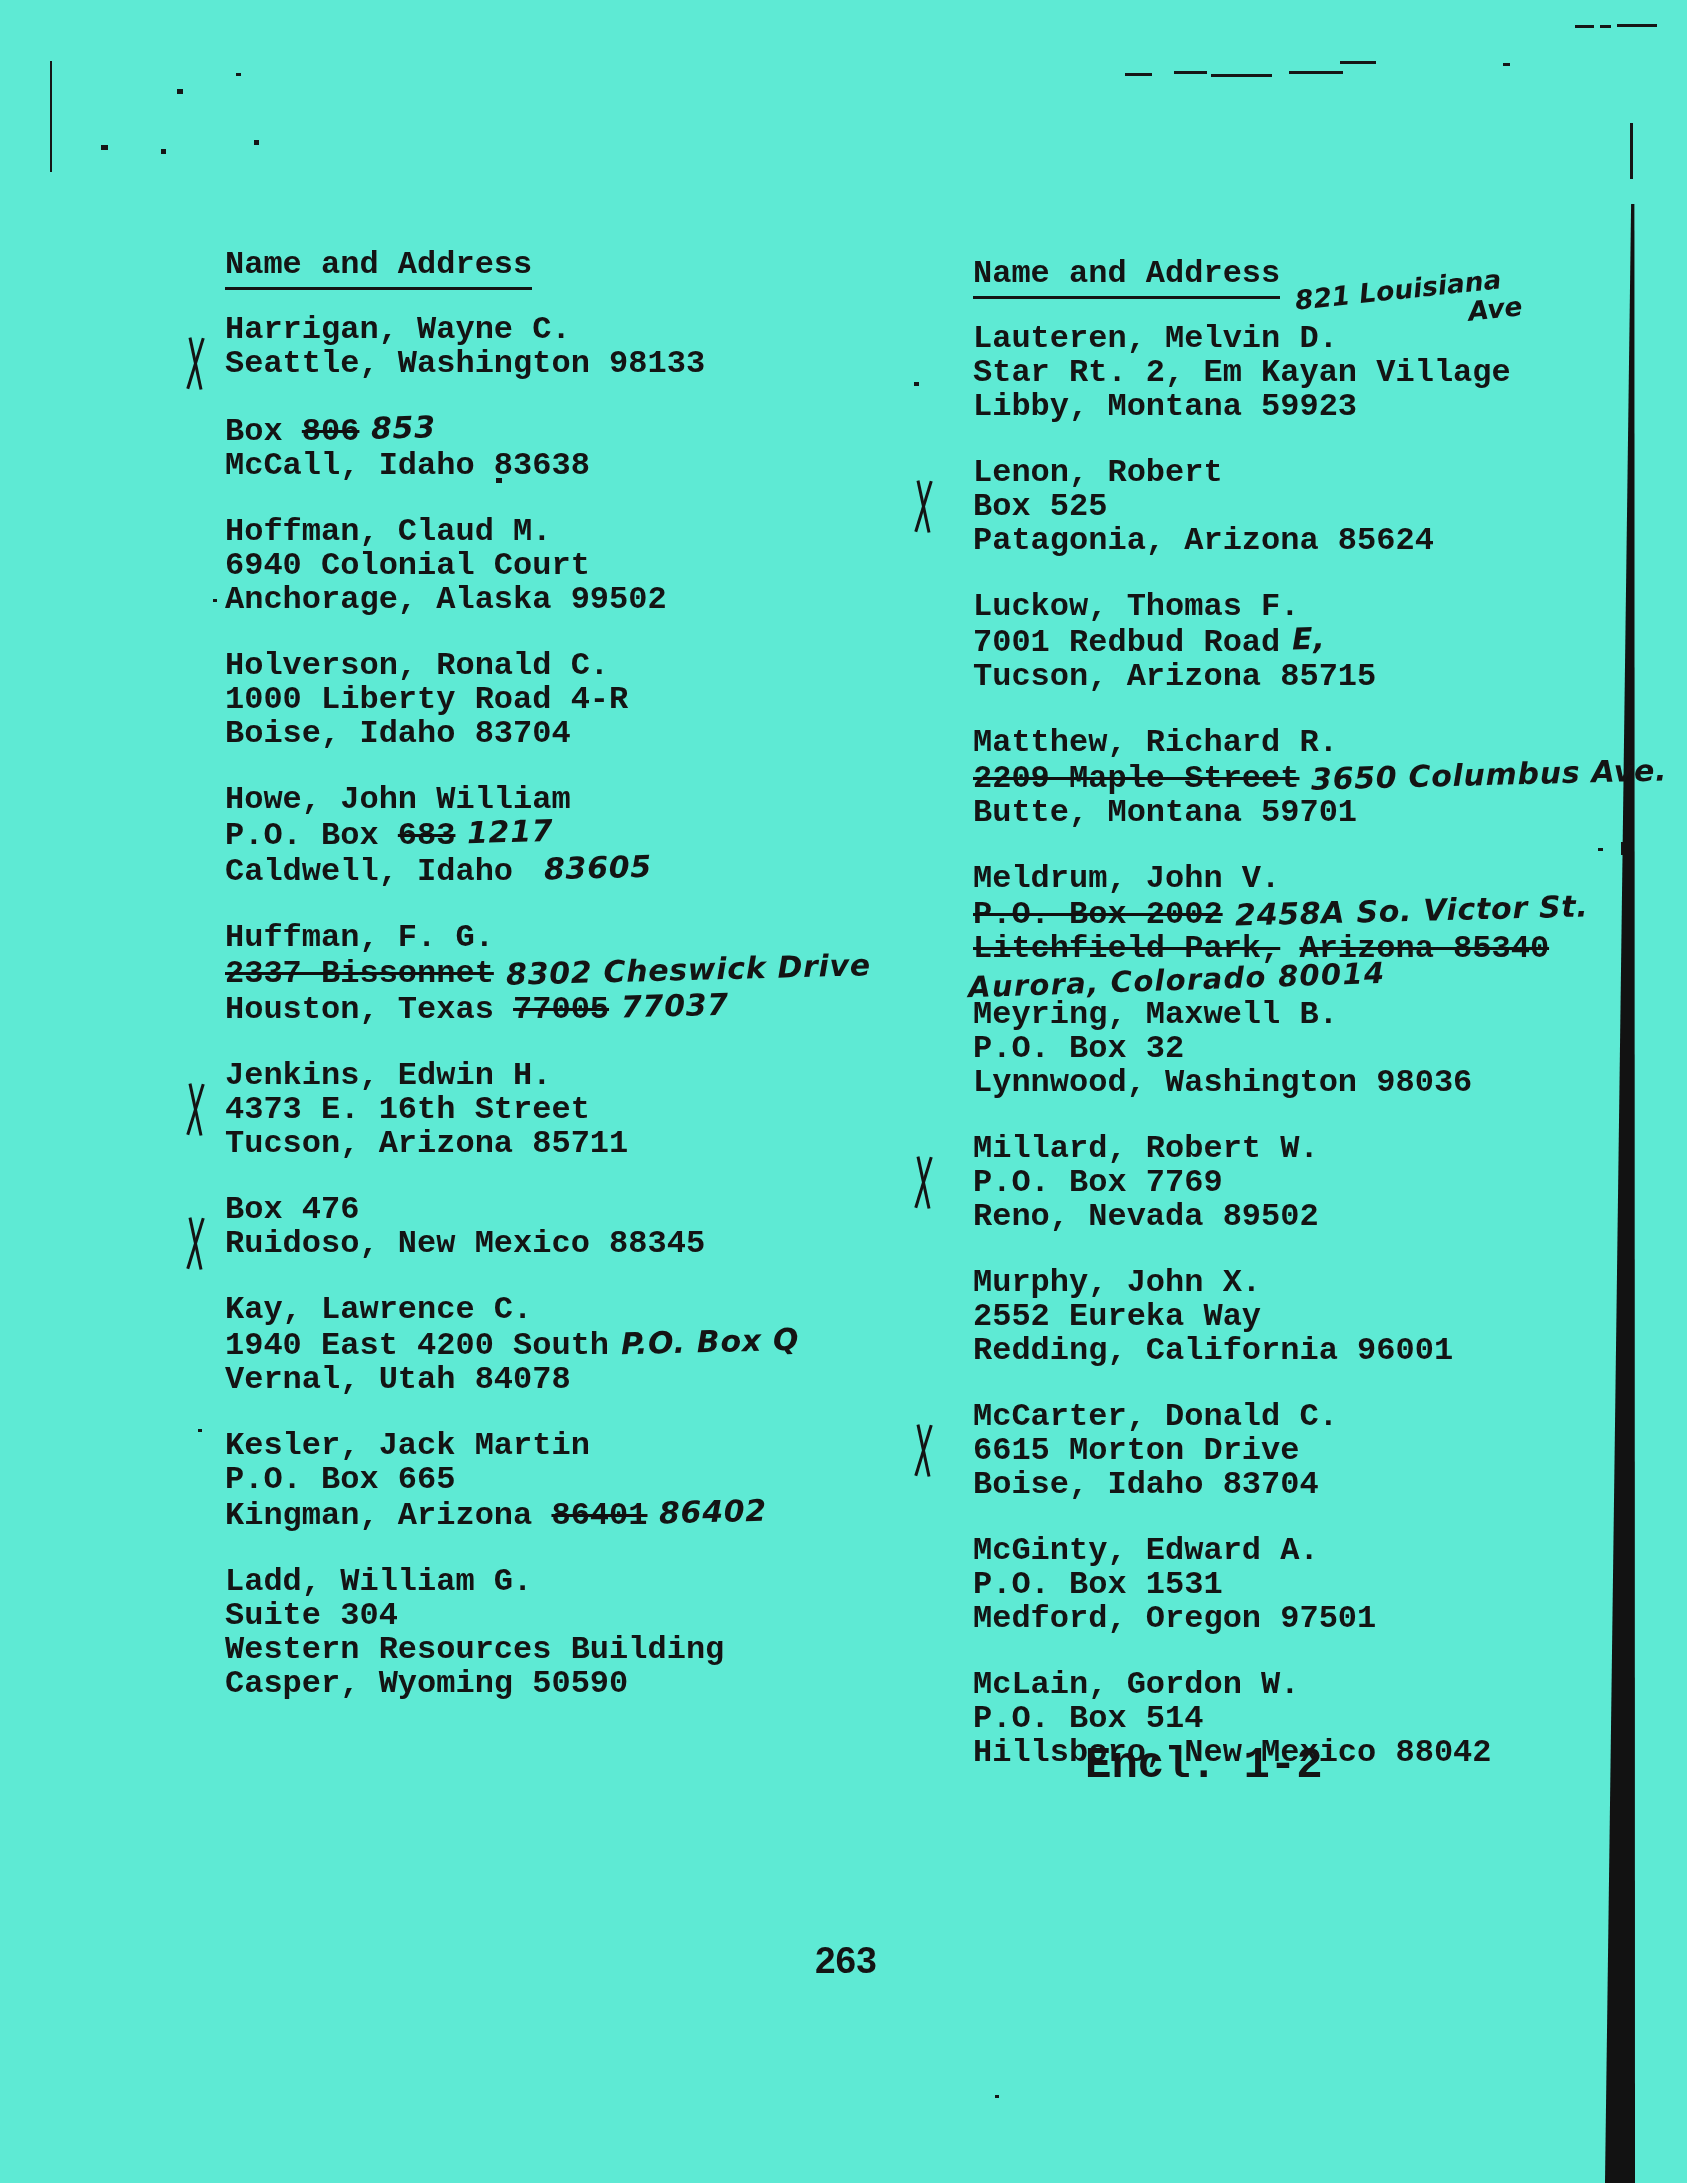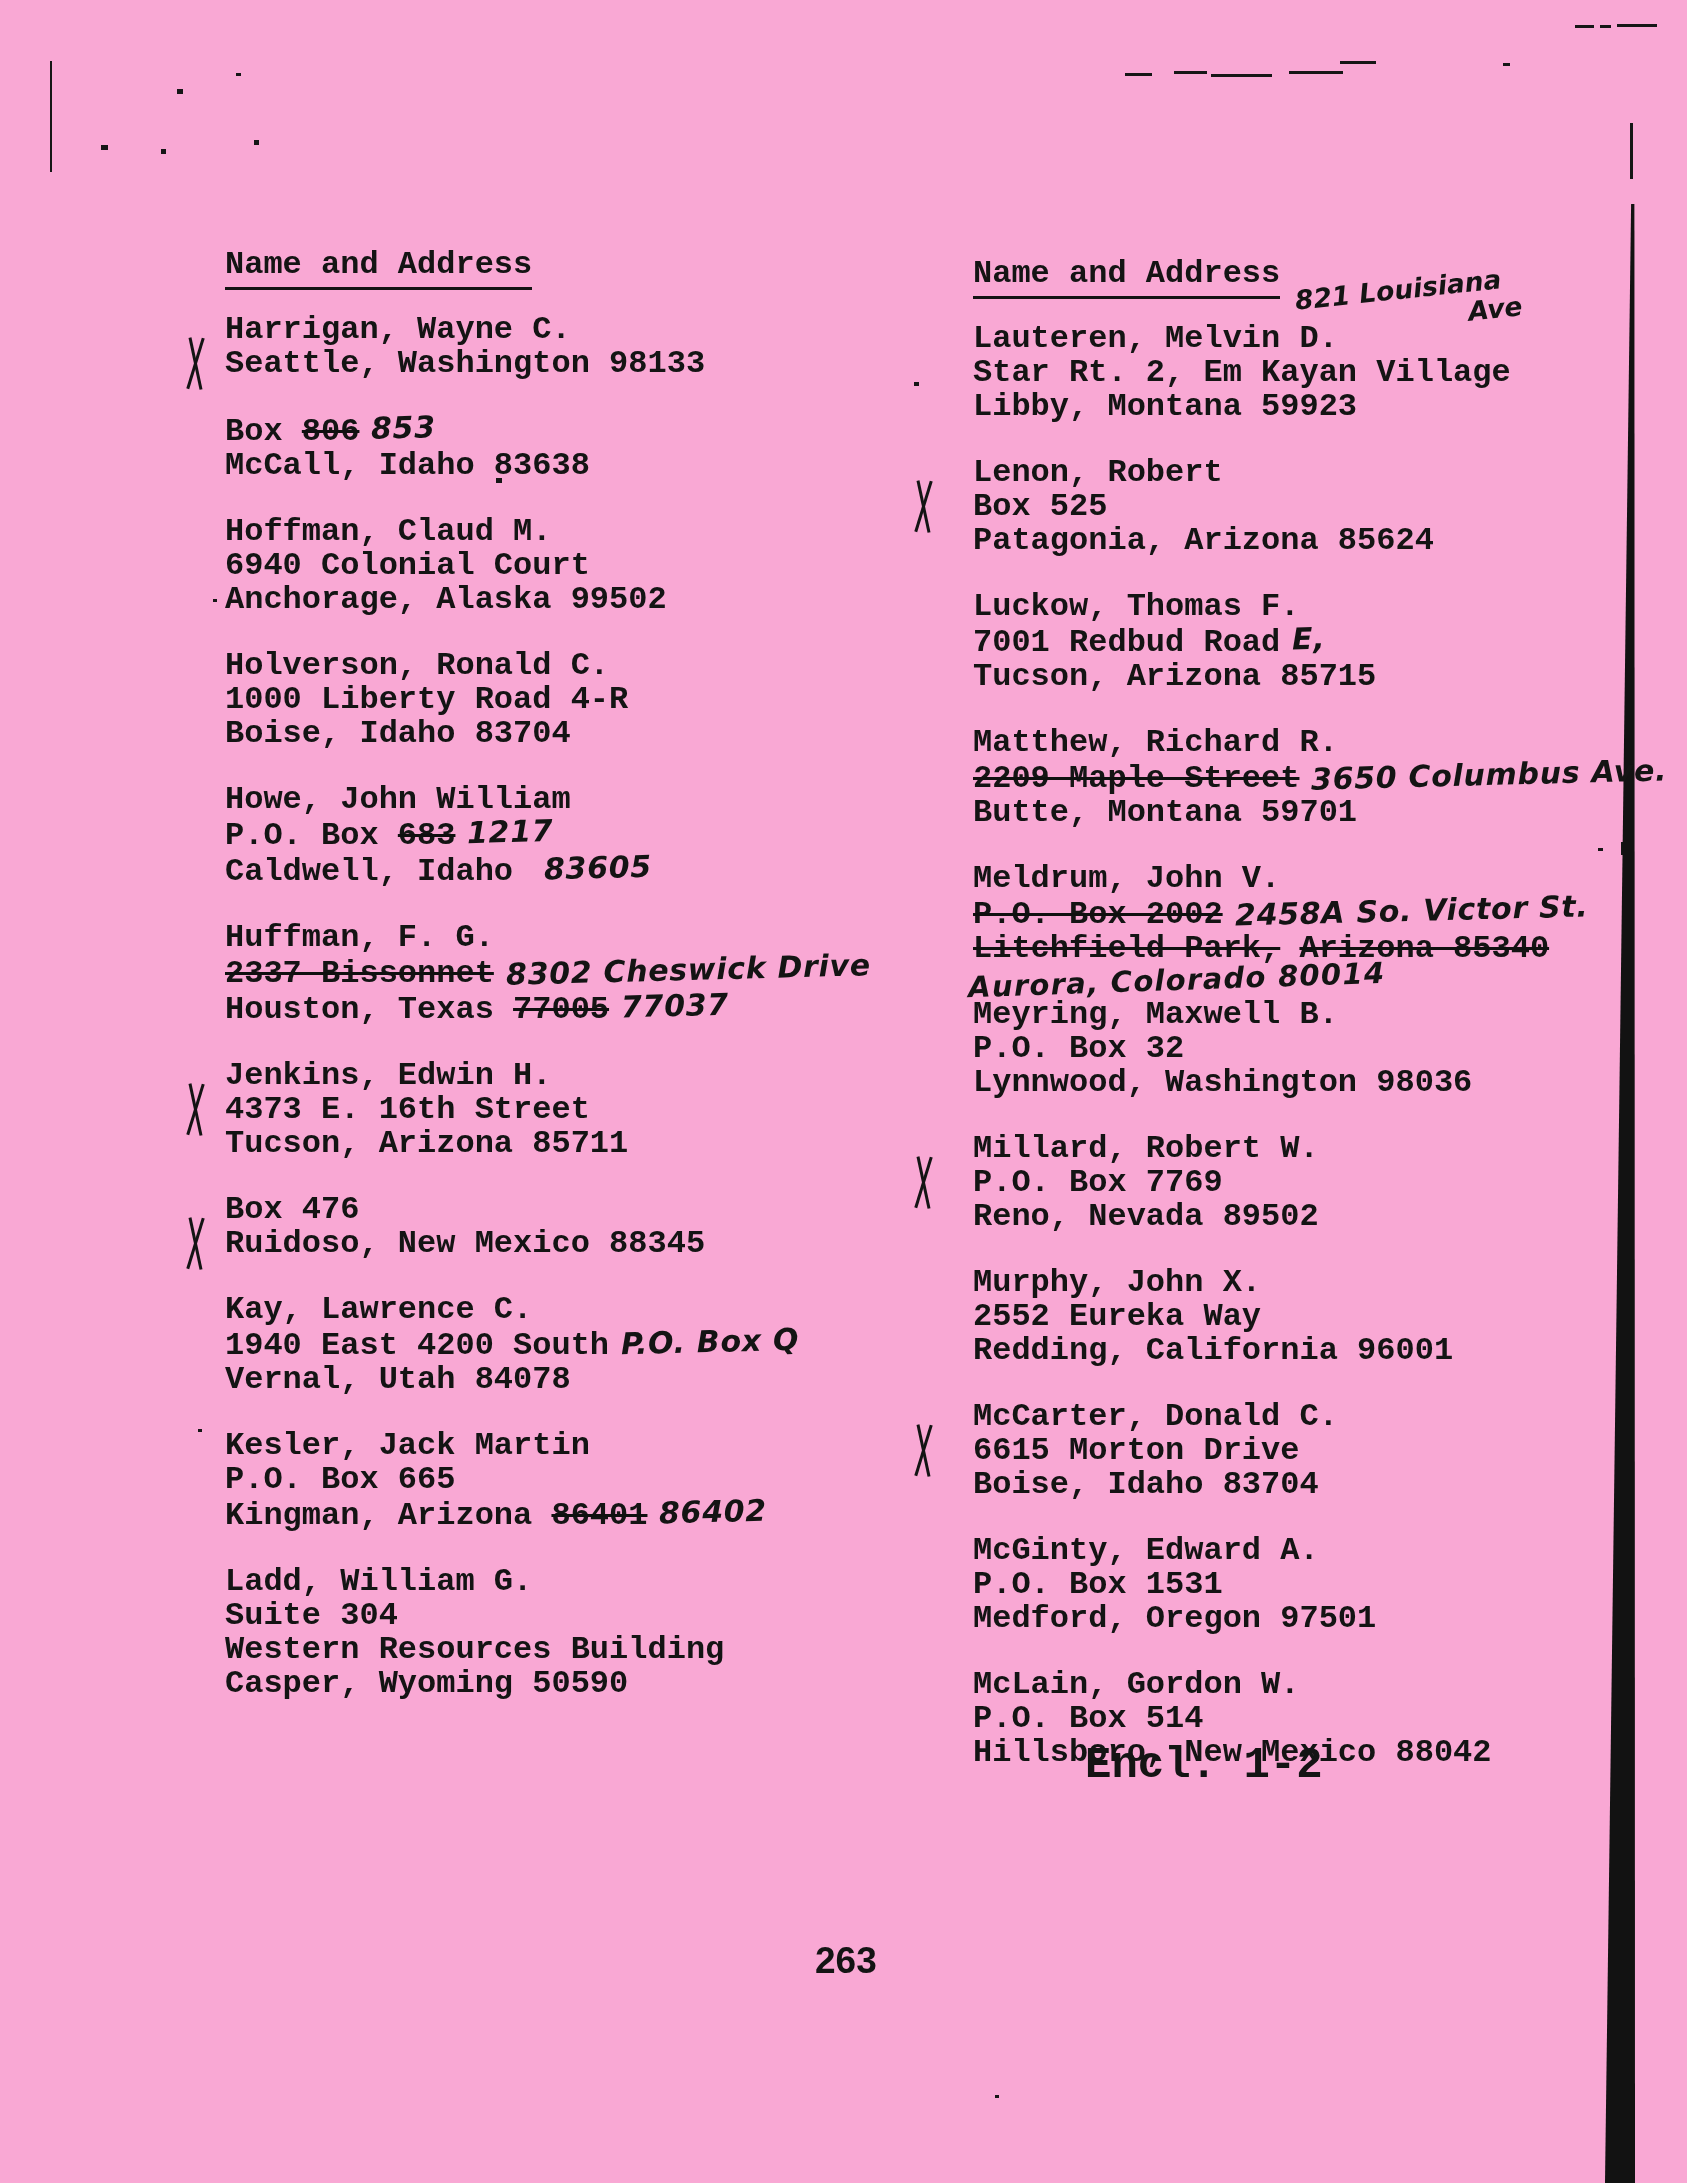--- a/index.html
+++ b/index.html
@@ -1,17 +1,17 @@
 <!DOCTYPE html>
 <html style="font-size:10.6px"><head>
 <meta charset="utf-8">
 <style>
   html,body{margin:0;padding:0;background:#e8e8e8;}
   .page{
-    position:relative;width:1687px;height:2183px;background:#f9a8d4;
+    position:relative;width:1687px;height:2183px;background:#5eead4;
     font-family:"Liberation Mono",monospace;color:#141414;overflow:hidden;
   }
   .col{position:absolute;}
   #col-left{left:225px;top:248px;}
   #col-right{left:973px;top:257px;}
   .col-header{
     display:inline-block;font-size:32px;line-height:34px;font-weight:700;
     border-bottom:3.3px solid #141414;padding-bottom:5.3px;margin-bottom:23px;
     white-space:pre;
   }

